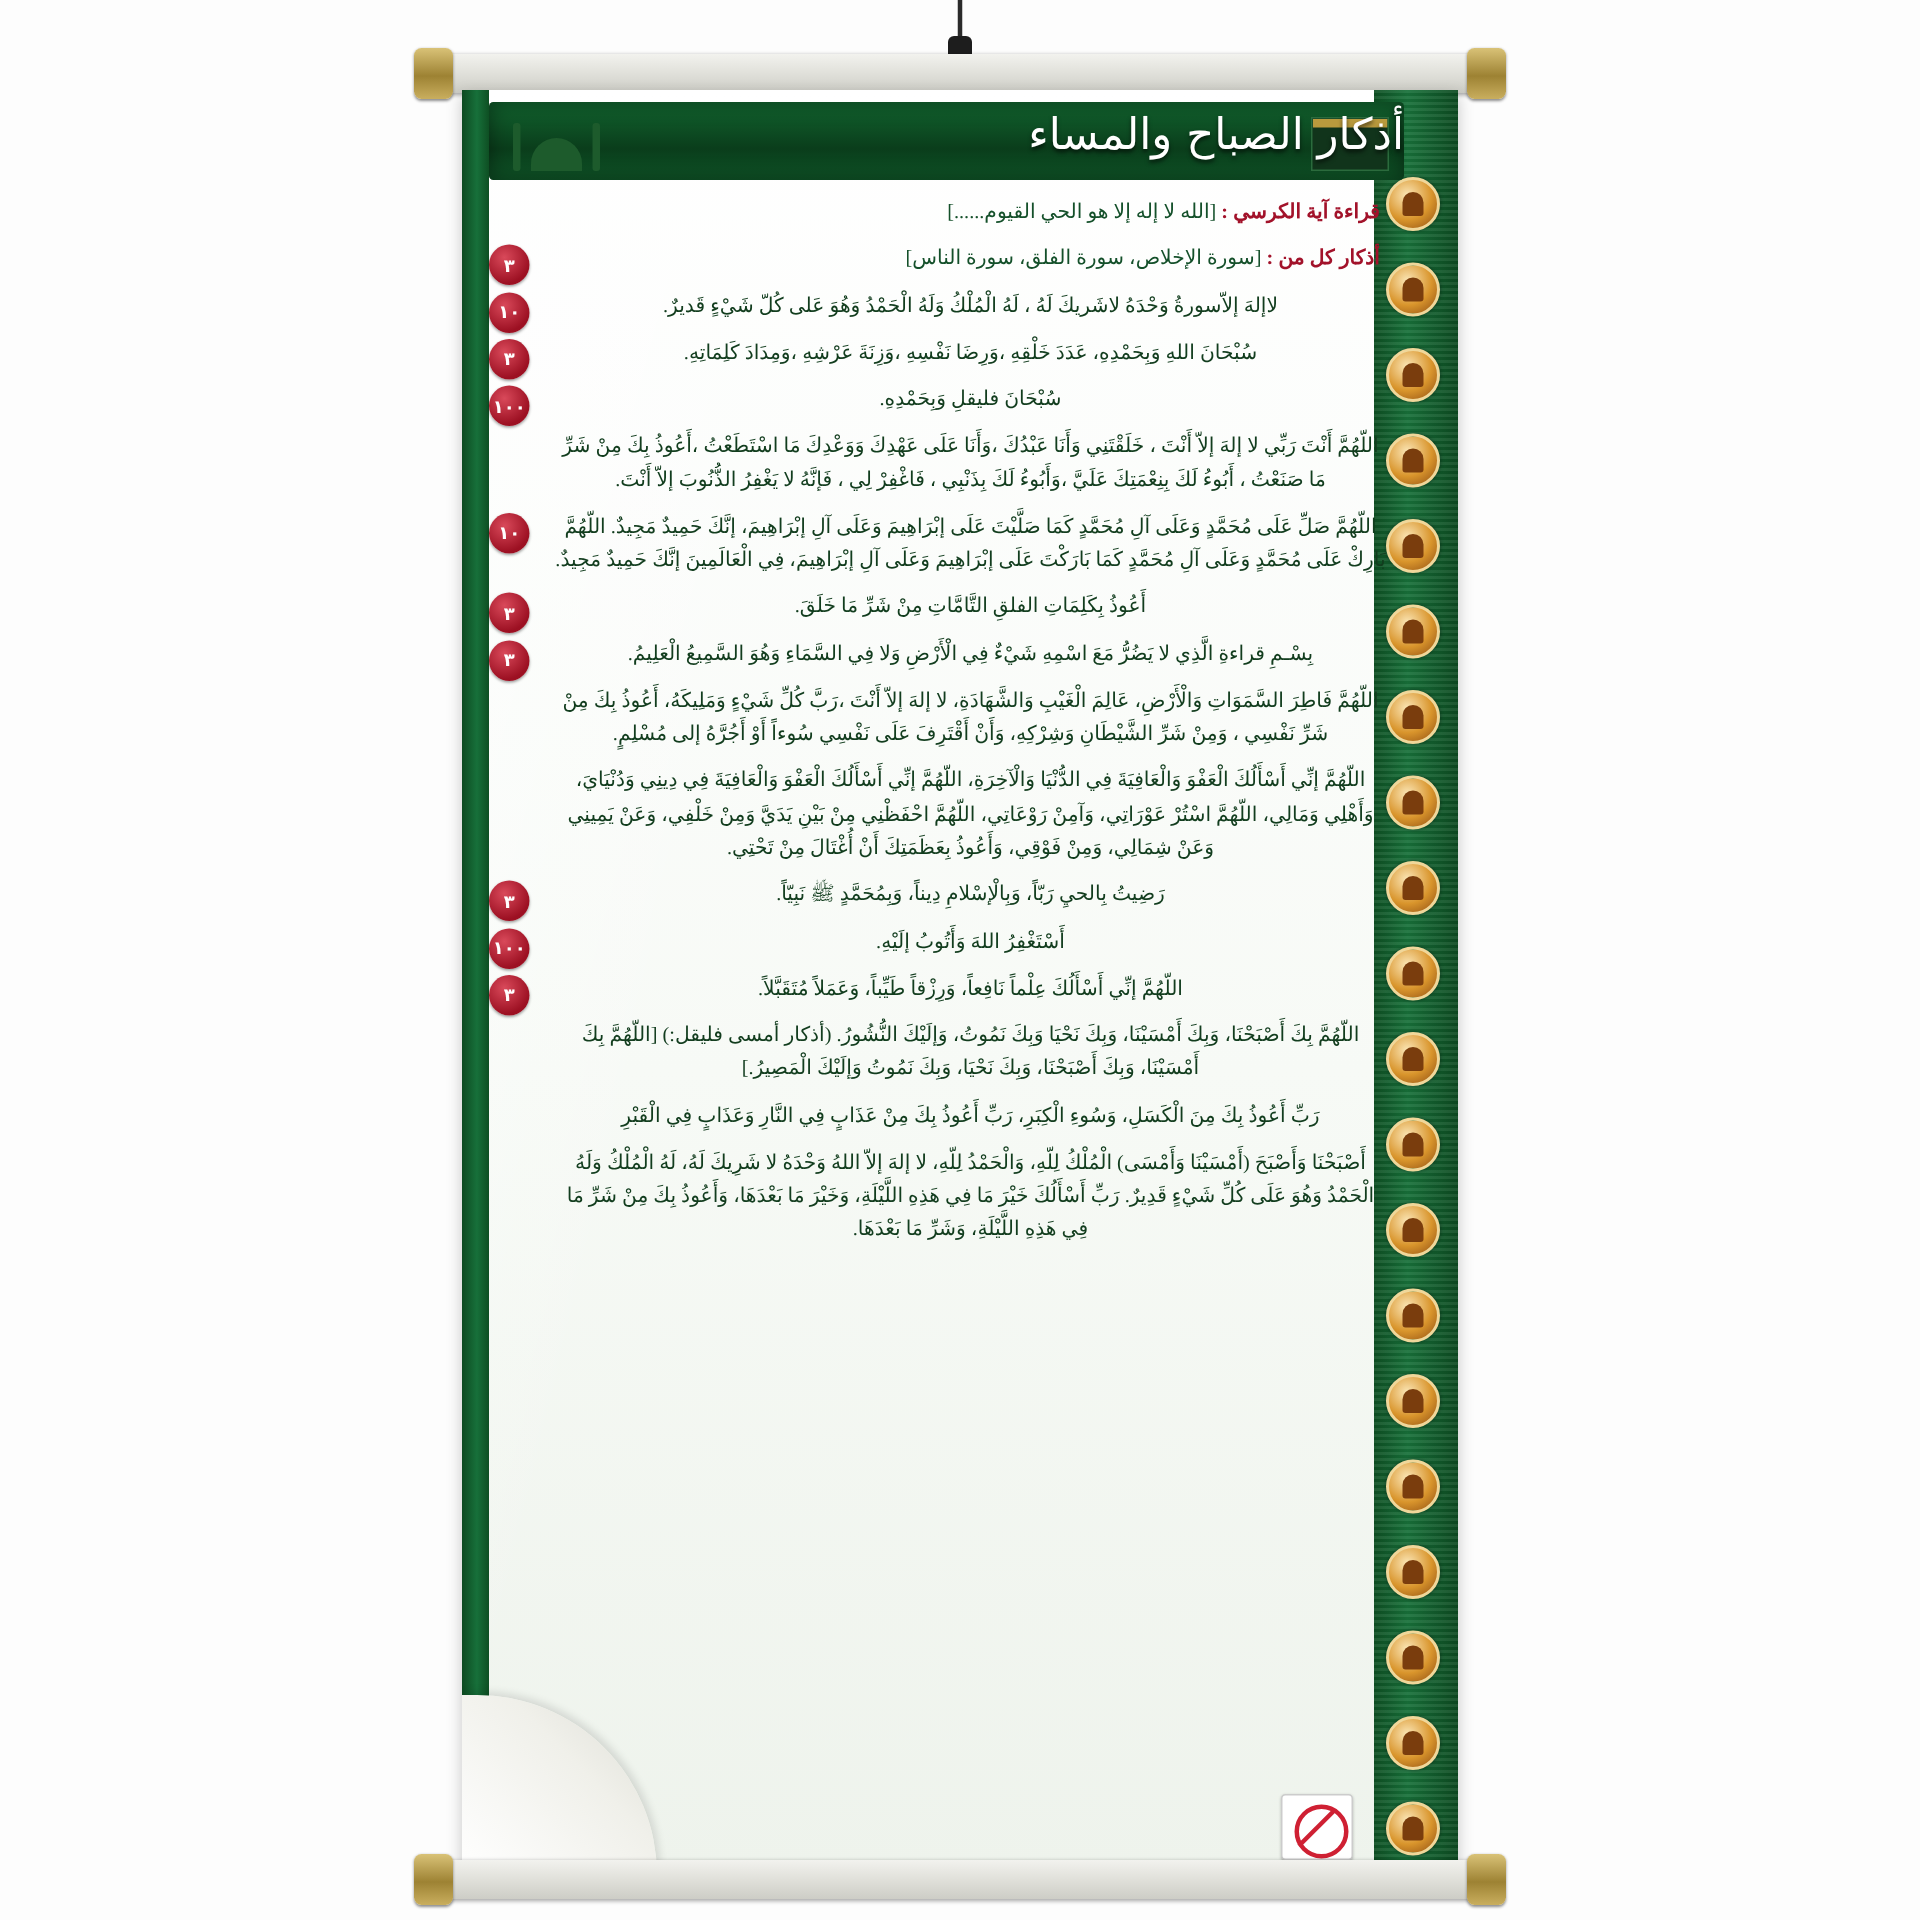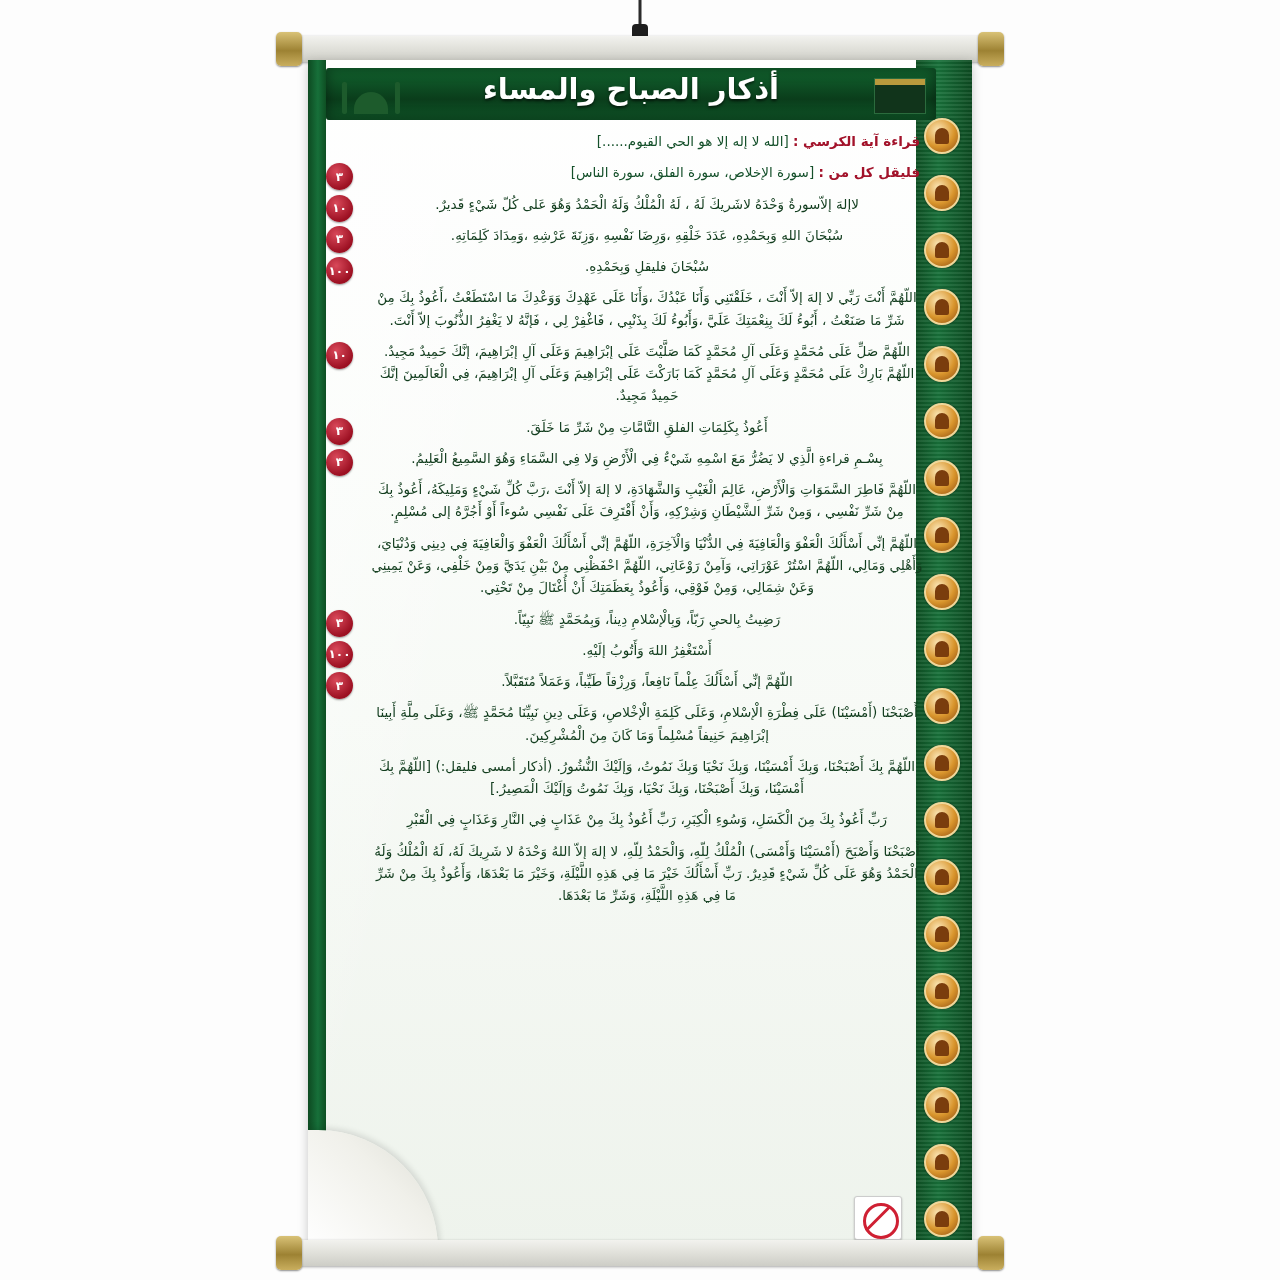--- a/index.html
+++ b/index.html
@@ -79,22 +79,22 @@
 
   
   #header{
     position:absolute;left:18px;top:8px;width:610px;height:52px;
     background:linear-gradient(180deg,#12642f,#0a3d1b 60%,#0f5628);
     border-radius:3px;
     box-shadow:inset 0 0 14px rgba(0,0,0,.45);
     overflow:hidden;
   }
   #header-title{
-    position:absolute;left:0;right:0;top:4px;text-align:center;
-    color:#ffffff;font-size:29px;font-weight:bold;letter-spacing:1px;
+    position:absolute;left:0;right:0;top:4px;
+    color:#ffffff;font-size:29px;font-weight:normal;letter-spacing:1px;
     text-shadow:0 2px 3px rgba(0,0,0,.6);
     direction:rtl;
   }
   
   #kaaba{
     position:absolute;right:10px;top:10px;width:50px;height:34px;
     background:#11341b;border:1px solid #2b6b3d;
     box-shadow:inset 0 6px 0 #b99a3d;
   }
   #mosque{
@@ -129,20 +129,21 @@
     display:flex;align-items:center;justify-content:center;
     box-shadow:0 1px 2px rgba(0,0,0,.4);
   }
   .txt{
     display:block;
     padding-left:42px;
     color:#123d1e;
     font-size:13.5px;
     line-height:1.65;
     text-align:center;
+    font-family:Liberation Serif, serif;
   }
   .txt.lead{
     text-align:right;
     padding-right:4px;
   }
   .label{
     color:#a2122a;font-weight:bold;
   }
   .bracket{color:#14502a;}
 
@@ -219,21 +220,21 @@
       <div id="kaaba"></div>
       <div id="header-title">أذكار الصباح والمساء</div>
     </div>
 
     <div id="content">
         <div class="row">
           <div class="txt lead"><span class="label">قراءة آية الكرسي :</span> <span class="bracket">[الله لا إله إلا هو الحي القيوم......]</span></div>
         </div>
         <div class="row">
           <div class="count">٣</div>
-          <div class="txt lead"><span class="label">فليقل كل من :</span> <span class="bracket">[سورة الإخلاص، سورة الفلق، سورة الناس]</span></div>
+          <div class="txt lead"><span class="label">أذكار كل من :</span> <span class="bracket">[سورة الإخلاص، سورة الفلق، سورة الناس]</span></div>
         </div>
         <div class="row">
           <div class="count">١٠</div>
           <div class="txt">لاإلهَ إلاّسورةُ وَحْدَهُ لاشَريكَ لَهُ ، لَهُ الْمُلْكُ وَلَهُ الْحَمْدُ وَهُوَ عَلى كُلّ شَيْءٍ قَديرٌ.</div>
         </div>
         <div class="row">
           <div class="count">٣</div>
           <div class="txt">سُبْحَانَ اللهِ وَبِحَمْدِهِ، عَدَدَ خَلْقِهِ ،وَرِضَا نَفْسِهِ ،وَزِنَةَ عَرْشِهِ ،وَمِدَادَ كَلِمَاتِهِ.</div>
         </div>
         <div class="row">
@@ -265,23 +266,20 @@
           <div class="count">٣</div>
           <div class="txt">رَضِيتُ بِالحيِ رَبّاً، وَبِالْإسْلامِ دِيناً، وَبِمُحَمَّدٍ ﷺ نَبِيّاً.</div>
         </div>
         <div class="row">
           <div class="count">١٠٠</div>
           <div class="txt">أَسْتَغْفِرُ اللهَ وَأَتُوبُ إلَيْهِ.</div>
         </div>
         <div class="row">
           <div class="count">٣</div>
           <div class="txt">اللّهُمَّ إنِّي أَسْأَلُكَ عِلْماً نَافِعاً، وَرِزْقاً طَيِّباً، وَعَمَلاً مُتَقَبَّلاً.</div>
-        </div>
-        <div class="row">
-          <div class="txt">أَصْبَحْنَا (أَمْسَيْنَا) عَلَى فِطْرَةِ الْإسْلامِ، وَعَلَى كَلِمَةِ الْإخْلاصِ، وَعَلَى دِينِ نَبِيِّنَا مُحَمَّدٍ ﷺ، وَعَلَى مِلَّةِ أَبِينَا إبْرَاهِيمَ حَنِيفاً مُسْلِماً وَمَا كَانَ مِنَ الْمُشْرِكِينَ.</div>
         </div>
         <div class="row">
           <div class="txt">اللّهُمَّ بِكَ أَصْبَحْنَا، وَبِكَ أَمْسَيْنَا، وَبِكَ نَحْيَا وَبِكَ نَمُوتُ، وَإلَيْكَ النُّشُورُ.  (أذكار أمسى فليقل:) [اللّهُمَّ بِكَ أَمْسَيْنَا، وَبِكَ أَصْبَحْنَا، وَبِكَ نَحْيَا، وَبِكَ نَمُوتُ وَإلَيْكَ الْمَصِيرُ.]</div>
         </div>
         <div class="row">
           <div class="txt">رَبِّ أَعُوذُ بِكَ مِنَ الْكَسَلِ، وَسُوءِ الْكِبَرِ، رَبِّ أَعُوذُ بِكَ مِنْ عَذَابٍ فِي النَّارِ وَعَذَابٍ فِي الْقَبْرِ</div>
         </div>
         <div class="row">
           <div class="txt">أَصْبَحْنَا وَأَصْبَحَ (أَمْسَيْنَا وَأَمْسَى) الْمُلْكُ لِلّهِ، وَالْحَمْدُ لِلّهِ، لا إلهَ إلاّ اللهُ وَحْدَهُ لا شَرِيكَ لَهُ، لَهُ الْمُلْكُ وَلَهُ الْحَمْدُ وَهُوَ عَلَى كُلِّ شَيْءٍ قَدِيرٌ. رَبِّ أَسْأَلُكَ خَيْرَ مَا فِي هَذِهِ اللَّيْلَةِ، وَخَيْرَ مَا بَعْدَهَا، وَأَعُوذُ بِكَ مِنْ شَرِّ مَا فِي هَذِهِ اللَّيْلَةِ، وَشَرِّ مَا بَعْدَهَا.</div>
         </div>

